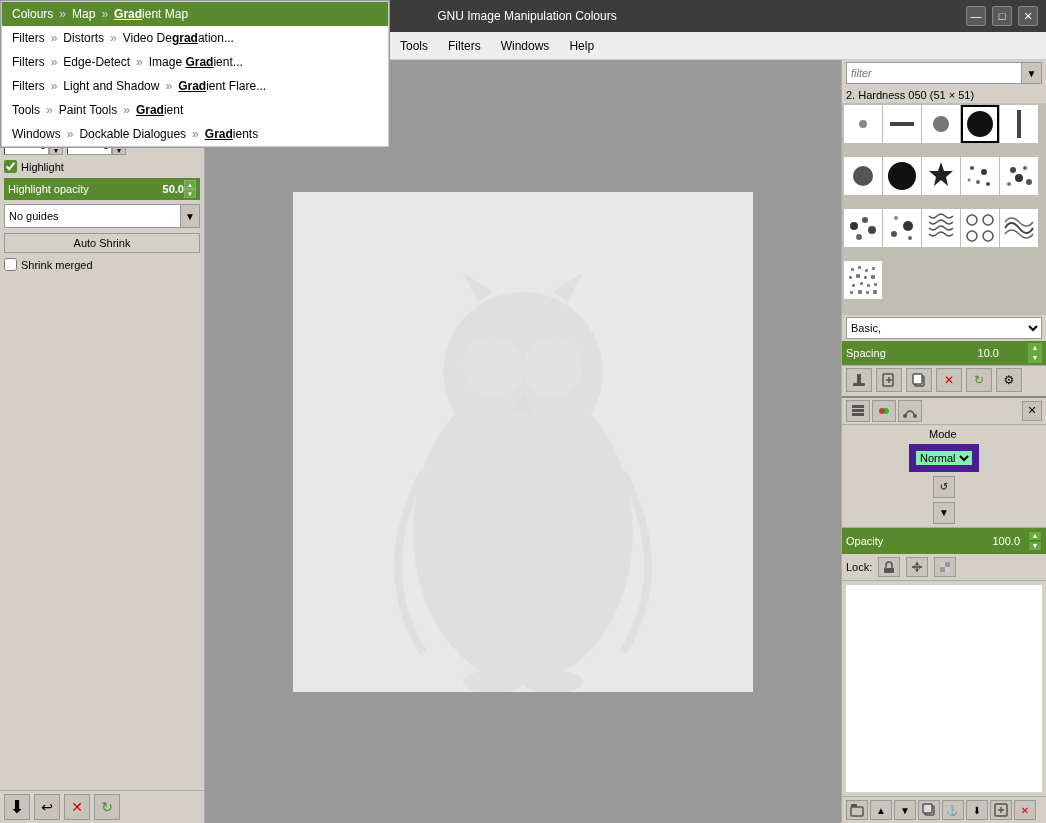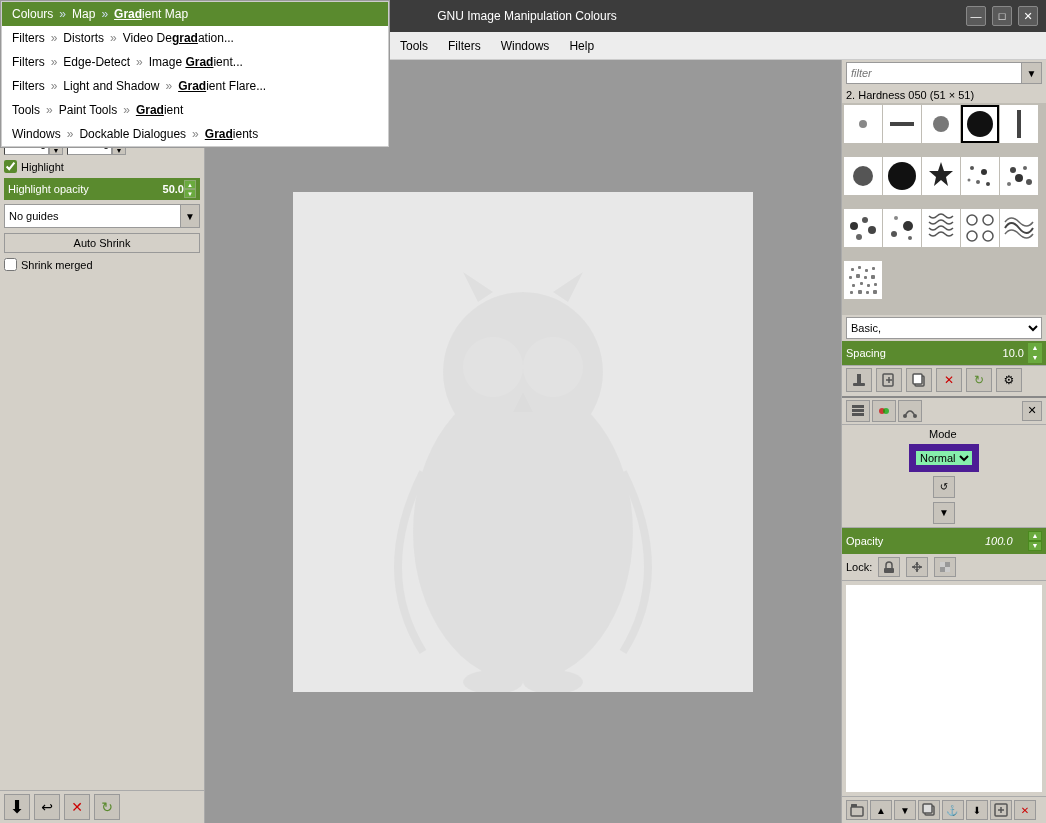--- a/index.html
+++ b/index.html
@@ -233,21 +233,21 @@
     .mode-extra-btn {
       width: 22px; height: 22px; border: 1px solid #999; background: #c8c4bc;
       cursor: pointer; display: flex; align-items: center; justify-content: center; font-size: 10px;
     }
 
     
     .opacity-row {
       display: flex; align-items: center; padding: 3px 4px; gap: 4px; background: #5a8a2e; color: #fff;
     }
     .opacity-label { font-size: 11px; flex: 1; color: #fff; }
-    .opacity-val { font-size: 11px; color: #fff; text-align: left; width: 35px; font-style: italic; }
+    .opacity-val { font-size: 11px; color: #fff; text-align: right; width: 35px; }
 
     
     .lock-row {
       display: flex; align-items: center; padding: 3px 4px; gap: 6px; border-bottom: 1px solid #aaa;
     }
     .lock-label { font-size: 11px; }
     .lock-btn {
       width: 22px; height: 20px; border: 1px solid #999; background: #c8c4bc;
       cursor: pointer; display: flex; align-items: center; justify-content: center; font-size: 11px;
     }
@@ -262,21 +262,21 @@
       display: flex; align-items: center; padding: 3px 4px; gap: 2px; border-top: 1px solid #aaa;
       flex-wrap: wrap;
     }
     .layers-btn {
       width: 22px; height: 20px; border: 1px solid #999; background: #c8c4bc;
       cursor: pointer; display: flex; align-items: center; justify-content: center; font-size: 10px;
     }
 
     
     .spacing-bar {
-      display: flex; align-items: center; padding: 2px 4px; background: #5a8a2e;
+      display: flex; align-items: center; padding: 2px 4px; background: #5a8a2e; gap: 25px;
     }
     .spacing-bar-label { font-size: 11px; color: #fff; flex: 1; }
     .spacing-bar-val { font-size: 11px; color: #fff; text-align: right; min-width: 40px; }
 
     .panel-close-btn {
       width: 20px; height: 20px; border: 1px solid #999; background: #c8c4bc;
       cursor: pointer; display: flex; align-items: center; justify-content: center; font-size: 11px;
     }
   </style>
 </head>

